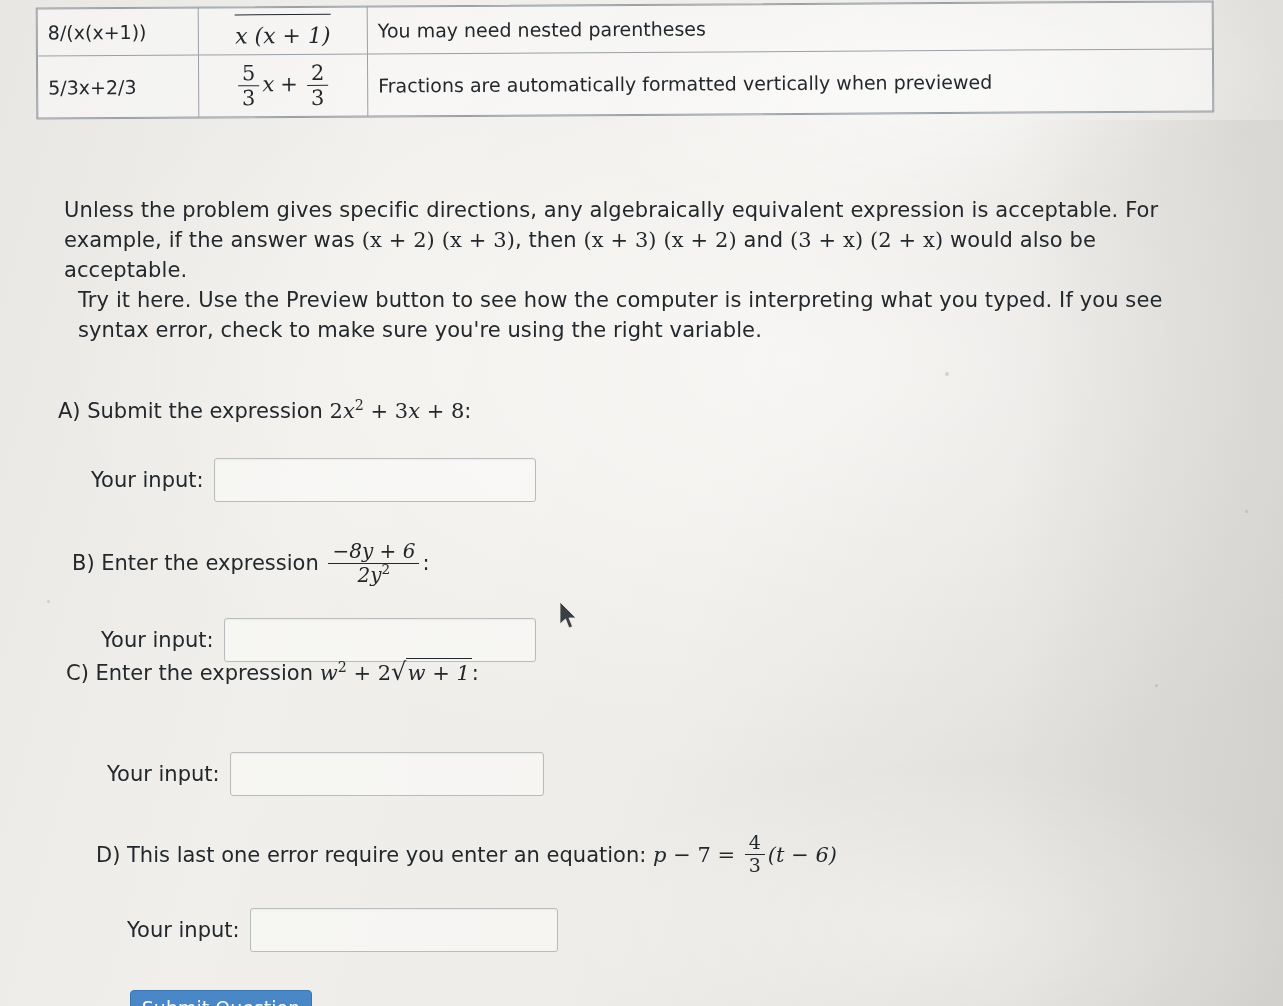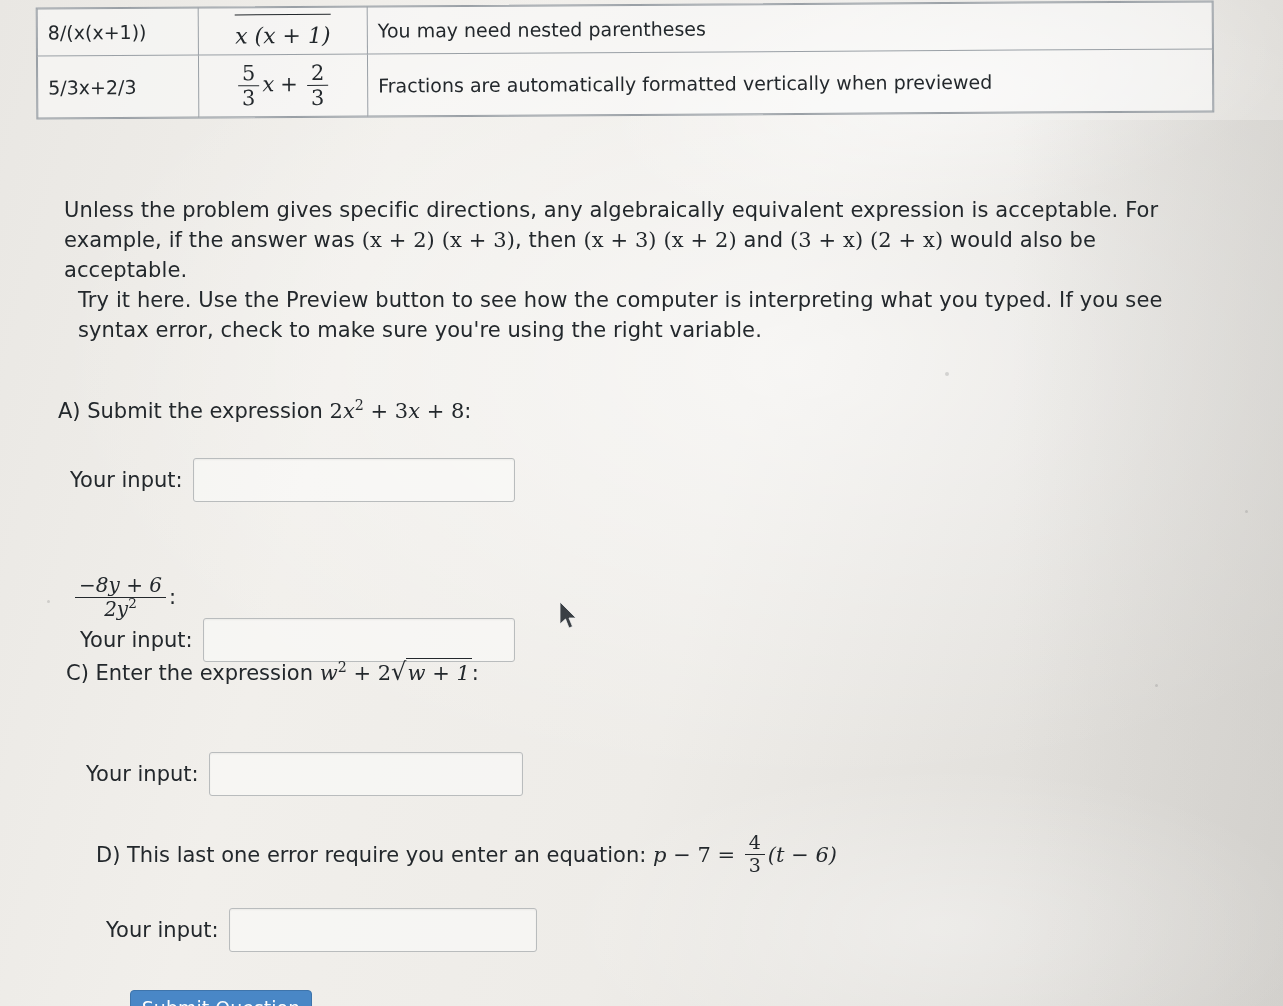--- a/index.html
+++ b/index.html
@@ -110,21 +110,21 @@
   .q-b { left: 72px; top: 540px; }
   .q-c { left: 66px; top: 657px; }
   .q-d { left: 96px; top: 832px; }
 
   .inputrow {
     position: absolute;
     display: flex;
     align-items: center;
     font-size: 21px;
   }
-  .inputrow .lbl { margin-right: 10px; white-space: nowrap; }
+  .inputrow .lbl { margin-right: 10px; white-space: nowrap; margin-left: 21px; }
   .inputbox {
     background: rgba(250,250,249,0.62);
     border: 1px solid #b9bcbd;
     border-radius: 3px;
     height: 40px;
     box-shadow: inset 0 1px 2px rgba(0,0,0,0.05);
   }
   .ir-a { left: 70px; top: 458px; }
   .ir-a .inputbox { width: 316px; }
   .ir-b { left: 80px; top: 618px; }
@@ -219,21 +219,21 @@
 
   <div class="q q-a">
     <span>A) Submit the expression </span><span class="mathrm"><span>2</span><span class="mathit">x</span><sup class="ex">2</sup> <span>+</span> <span>3</span><span class="mathit">x</span> <span>+</span> <span>8</span></span><span>:</span>
   </div>
   <div class="inputrow ir-a">
     <span class="lbl">Your input:</span>
     <input class="inputbox" type="text" placeholder="" style="">
   </div>
 
   <div class="q q-b">
-    <span class="frac" style="font-size:20px;vertical-align:-12px;margin-top:34px;">
+    <span>B) Enter the expression </span><span class="frac" style="font-size:20px;vertical-align:-12px;">
       <span class="num mathrm" style="font-style:italic;">−8y + 6</span>
       <span class="den mathrm"><span style="font-style:italic;">2y</span><sup class="ex">2</sup></span>
     </span><span>:</span>
   </div>
   <div class="inputrow ir-b">
     <span class="lbl">Your input:</span>
     <input class="inputbox" type="text" placeholder="" style="">
   </div>
 
   <div class="q q-c">

